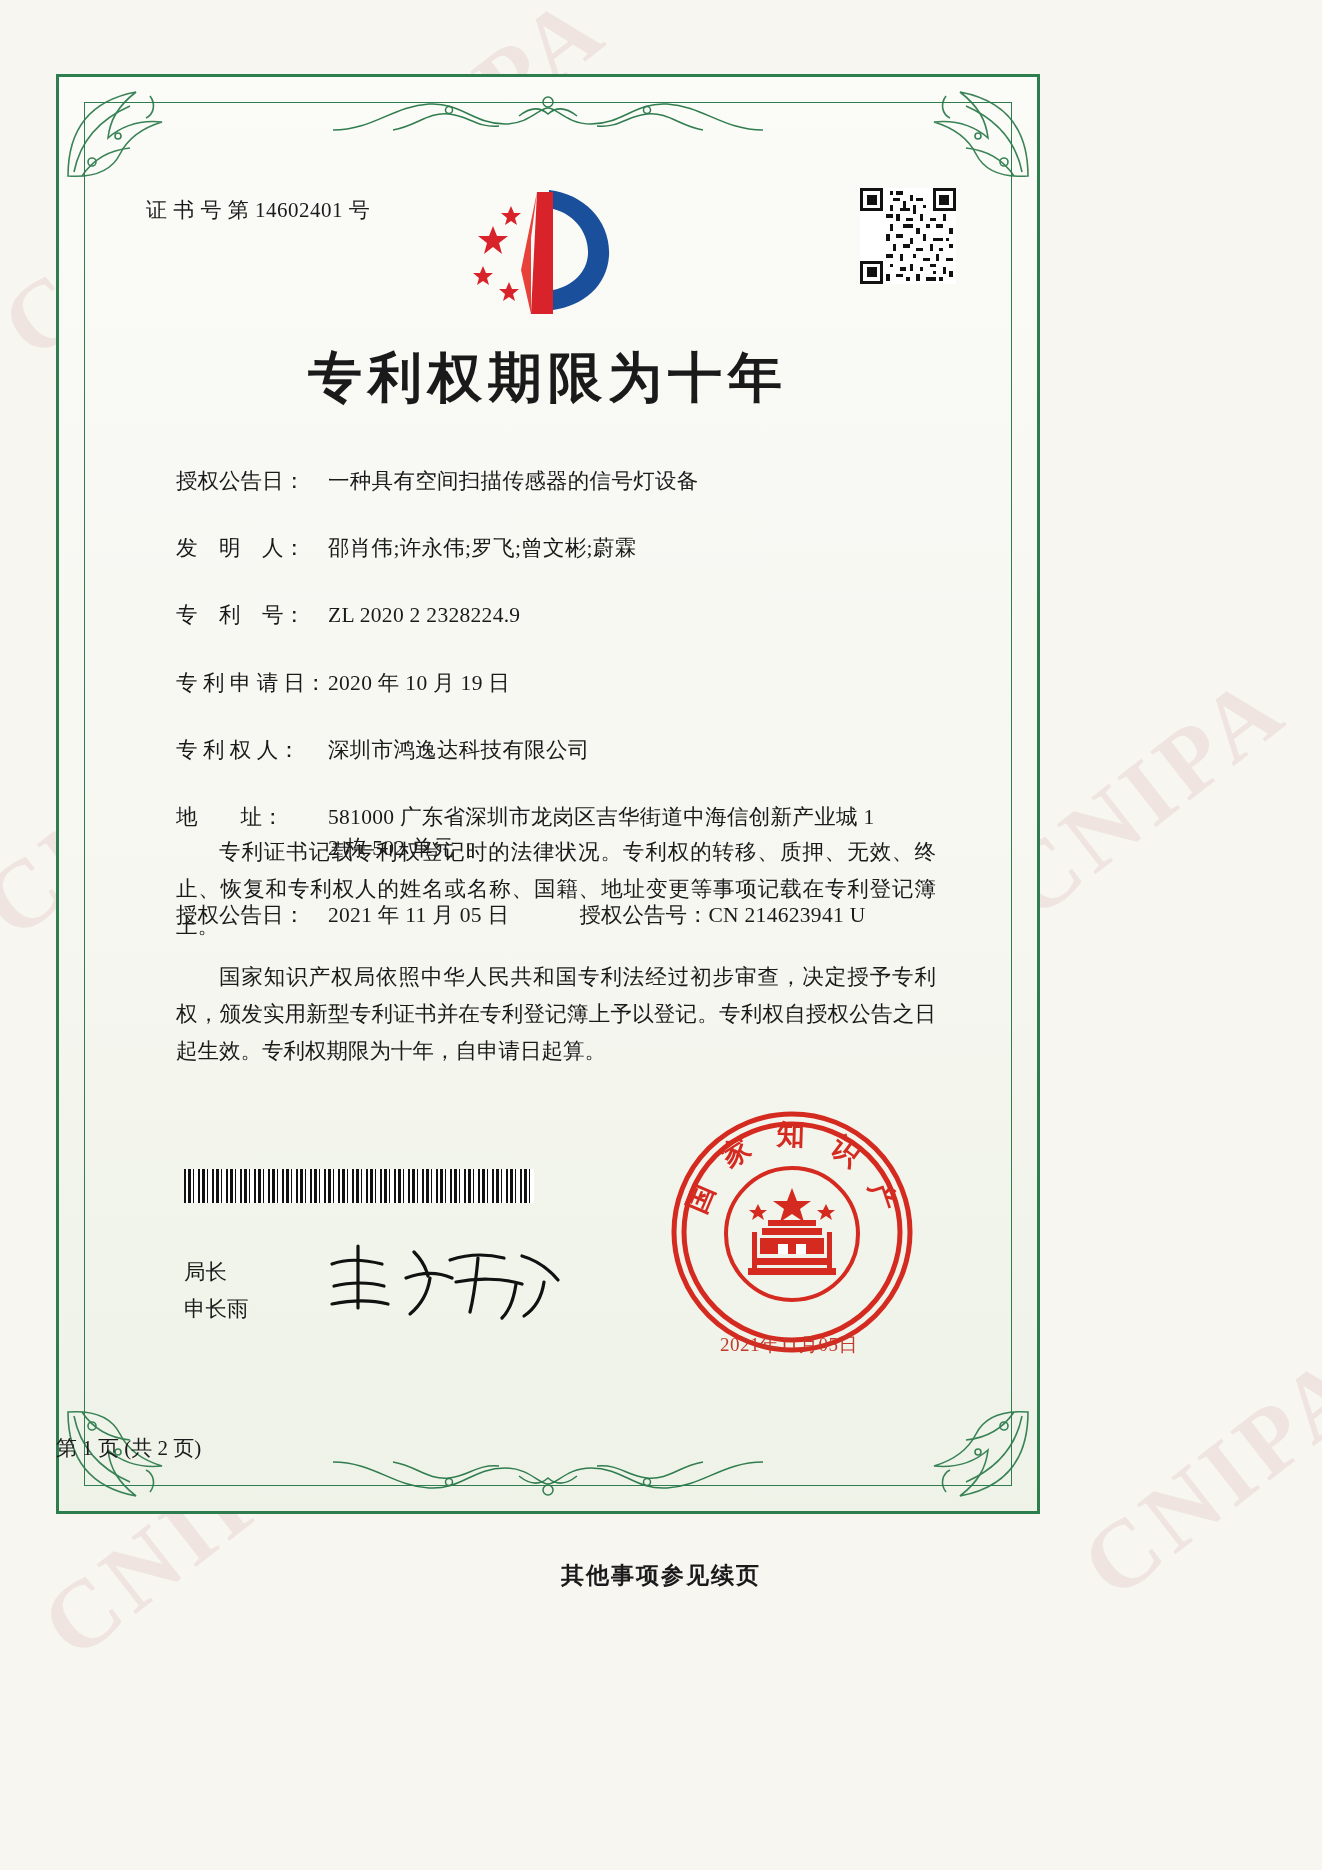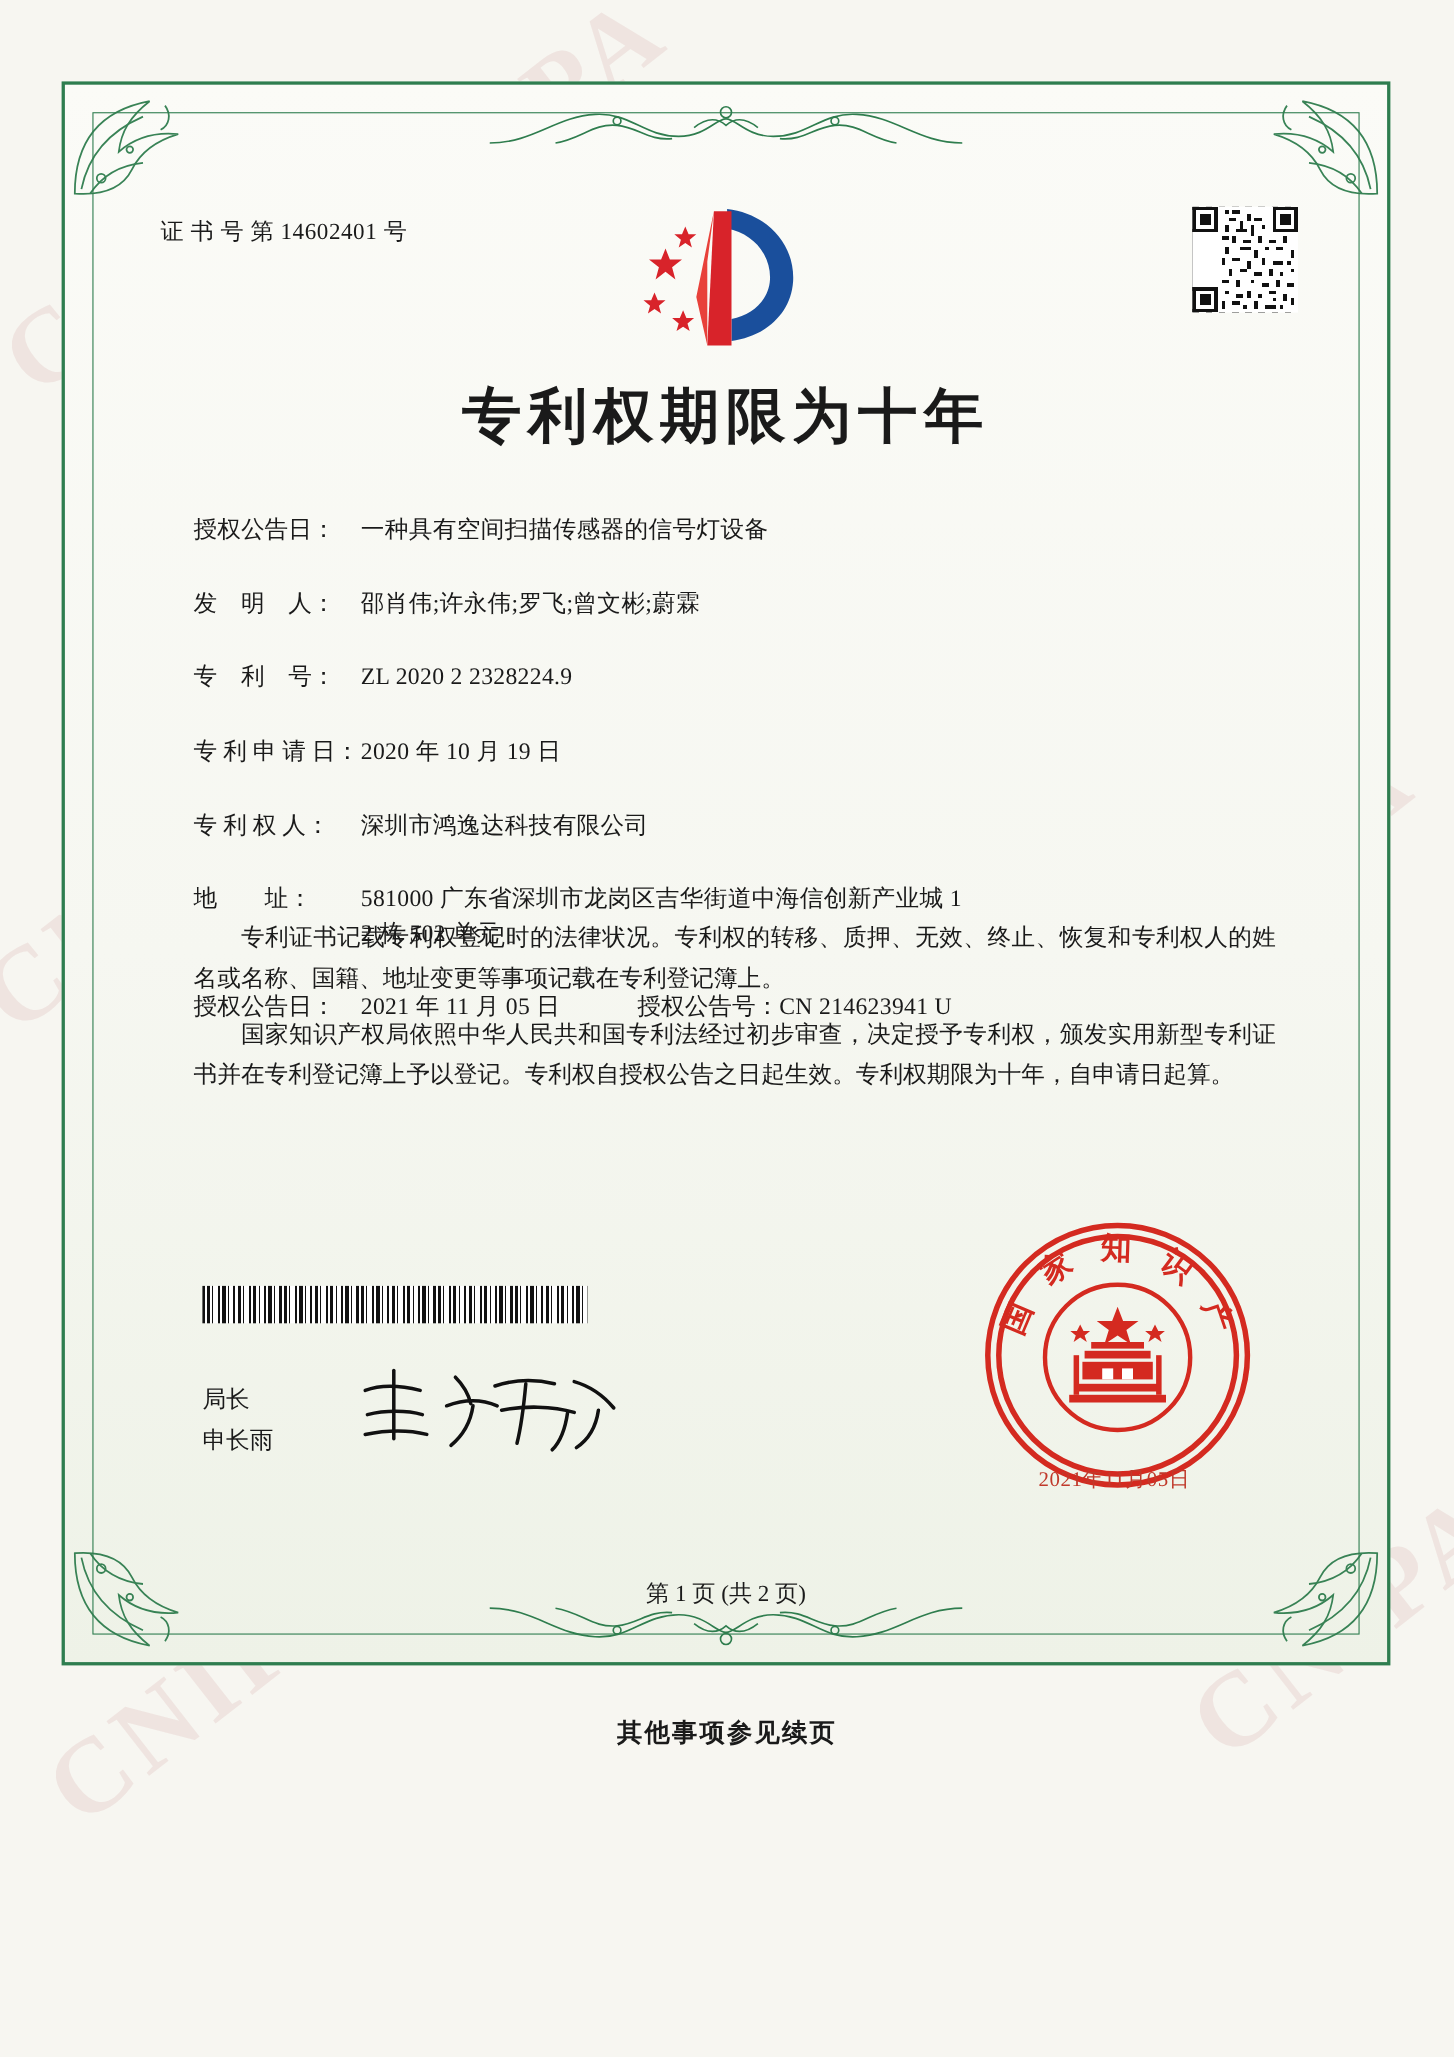--- a/index.html
+++ b/index.html
@@ -32,21 +32,21 @@
     letter-spacing: 6px;
     transform: rotate(-38deg);
     white-space: nowrap;
   }
 
   
   .cert {
     position: absolute;
     left: 56px;
     top: 74px;
-    width: 1208px;
+    width: 984px;
     height: 1440px;
     background: linear-gradient(to bottom, #fbfbf7 0%, #f6f7f1 55%, #eef2e7 100%);
     z-index: 1;
   }
   .frame-outer {
     position: absolute;
     inset: 0;
     border: 3px solid #2e7d4f;
   }
   .frame-inner {
@@ -225,21 +225,20 @@
     font-size: 19px;
     color: #c0392b;
     letter-spacing: .5px;
   }
 
   
   .page-no {
     position: absolute;
     left: 0; right: 0;
     bottom: 52px;
-    text-align: center;
     font-size: 21px;
   }
 
   
   .footer-note {
     position: absolute;
     left: 0; right: 0;
     top: 1560px;
     text-align: center;
     font-size: 23px;

